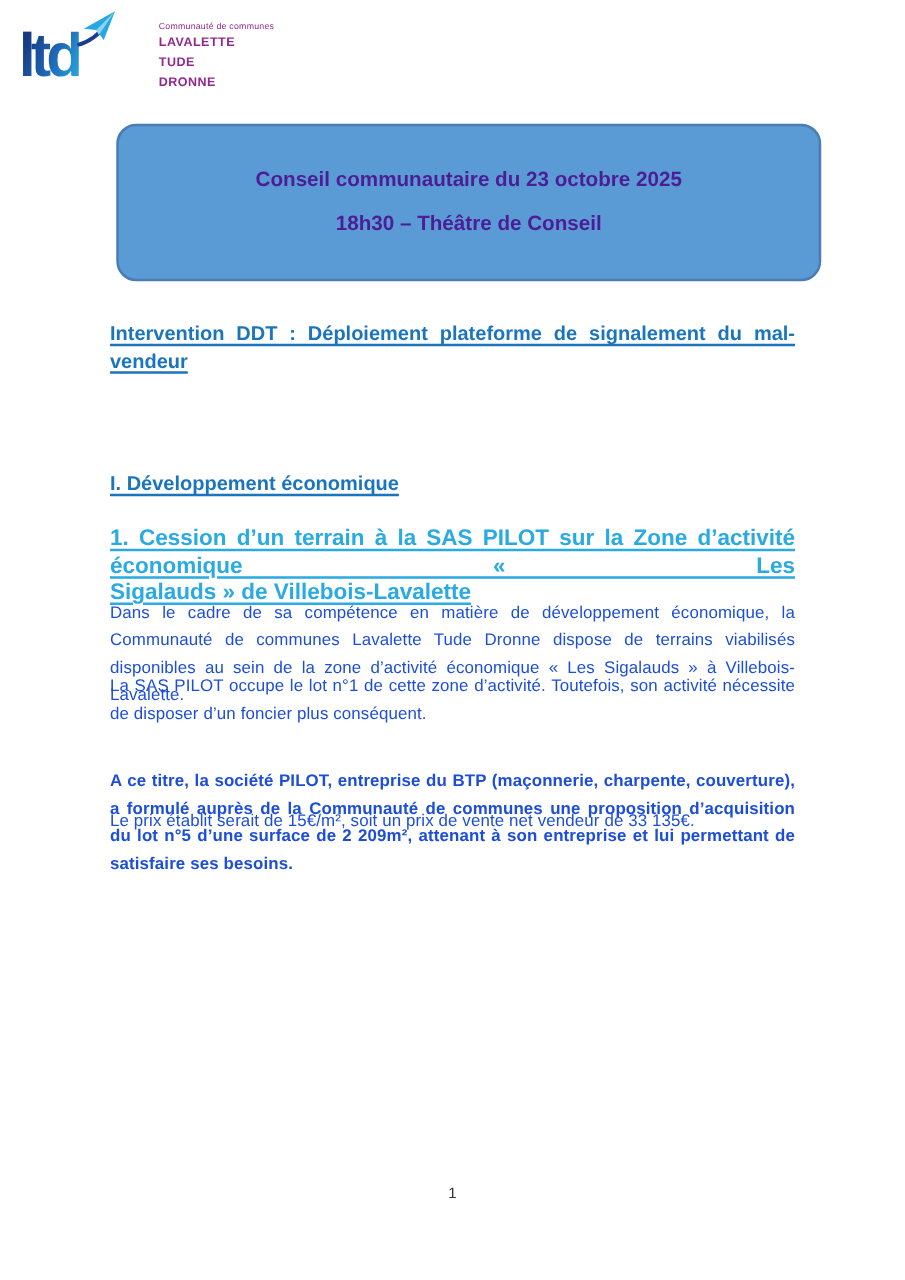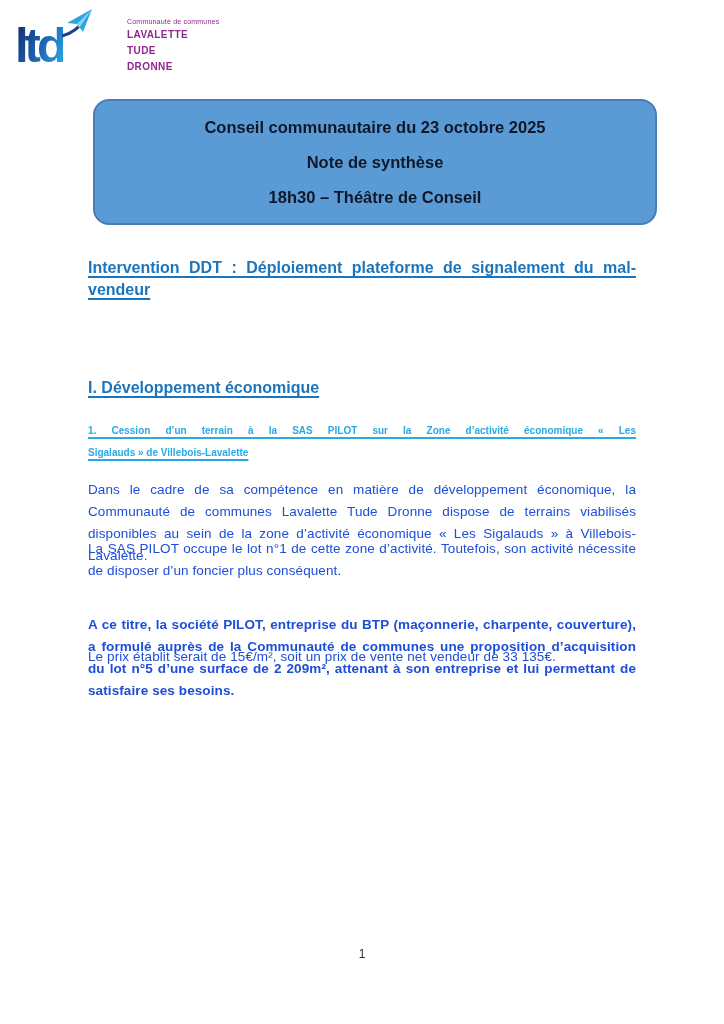--- a/index.html
+++ b/index.html
@@ -32,21 +32,21 @@
   .logo-name { font-size: 10px; font-weight: bold; line-height: 16px; letter-spacing: 0.4px; }
 
   
   .header-box {
     position: absolute;
     left: 93px; top: 99px;
     width: 560px; height: 122px;
     background: #5B9BD5;
     border: 2px solid #4A7CB5;
     border-radius: 16px;
-    color: #0f172a;
+    color: #4c1d95;
     font-weight: bold;
     font-size: 16.5px;
     text-align: center;
     display: flex;
     flex-direction: column;
     justify-content: center;
   }
   .header-box .title-line { line-height: 35px; }
 
   
@@ -62,21 +62,21 @@
   .h-blue .hline, .h2-line, .h3-line {
     text-decoration: underline;
     text-decoration-thickness: 1.5px;
     text-underline-offset: 3px;
   }
   .jfirst { text-align: justify; text-align-last: justify; }
 
   .h-cyan {
     color: #29AAE1;
     font-weight: bold;
-    font-size: 10px;
+    font-size: 18px;
     line-height: 21.5px;
     margin: 0;
   }
   .h-cyan .hline {
     text-decoration: underline;
     text-decoration-thickness: 1.5px;
     text-underline-offset: 3px;
   }
 
   .body-p {
@@ -114,21 +114,20 @@
     <div class="logo-text">
       <div class="logo-tagline">Communauté de communes</div>
       <div class="logo-name">LAVALETTE</div>
       <div class="logo-name">TUDE</div>
       <div class="logo-name">DRONNE</div>
     </div>
   </header>
 
   <section class="header-box">
     <div class="title-line">Conseil communautaire du 23 octobre 2025</div>
-    <div class="title-line">Note de synthèse</div>
     <div class="title-line">18h30 – Théâtre de Conseil</div>
   </section>
 
   <h1 class="h-blue col" style="top: 257px;">
     <div class="hline jfirst">Intervention DDT : Déploiement plateforme de signalement du mal-</div>
     <div class="hline" style="display:inline-block;">vendeur</div>
   </h1>
 
 
   <h1 class="h-blue col" style="top: 377px;">

